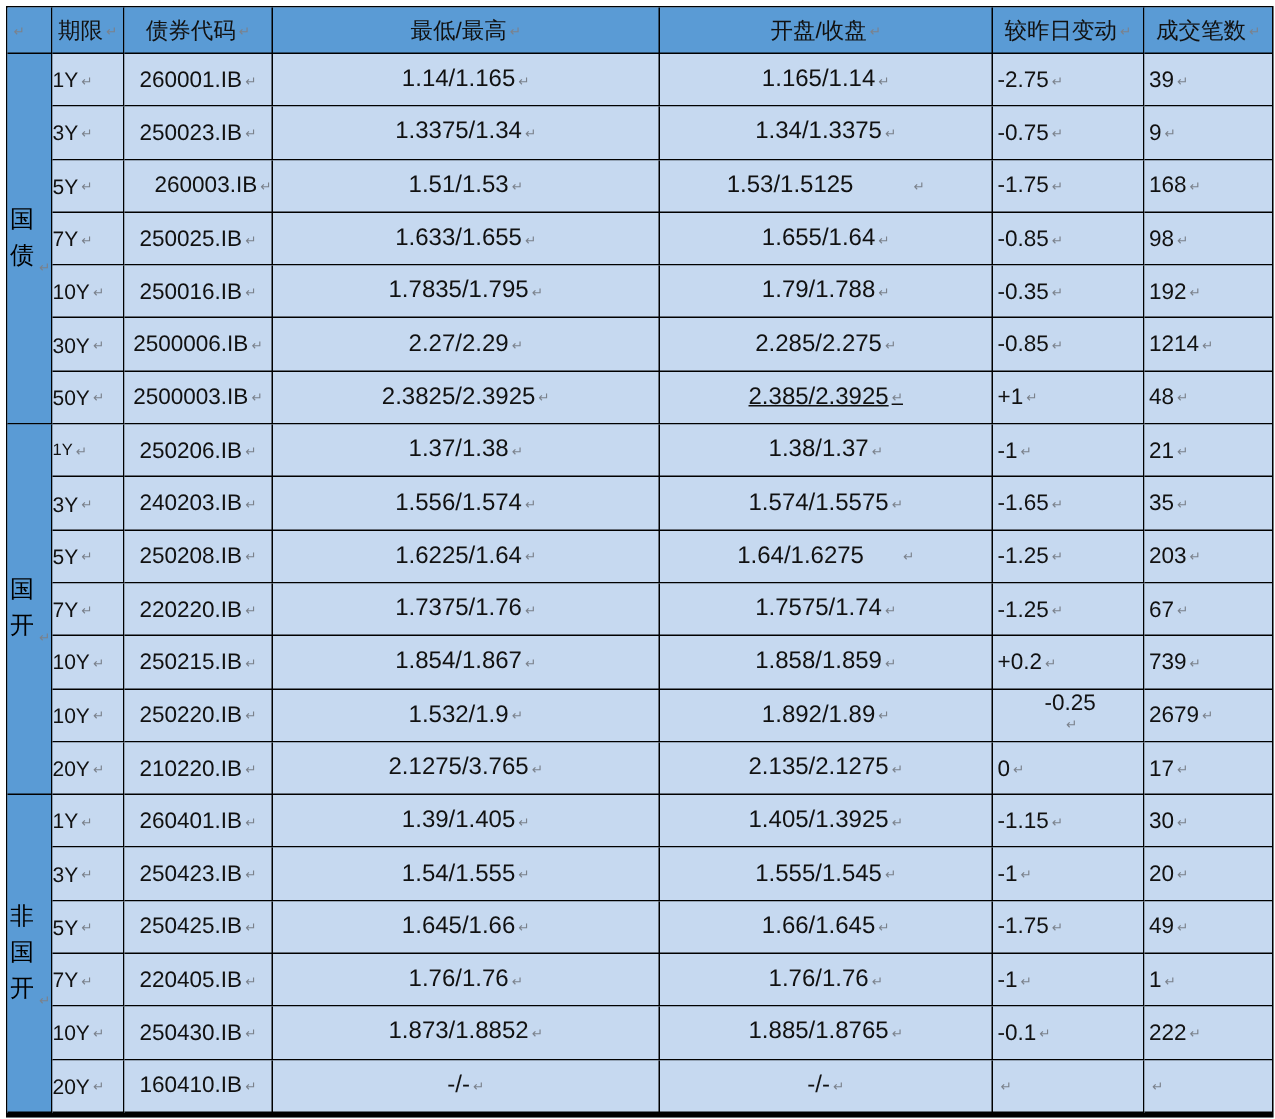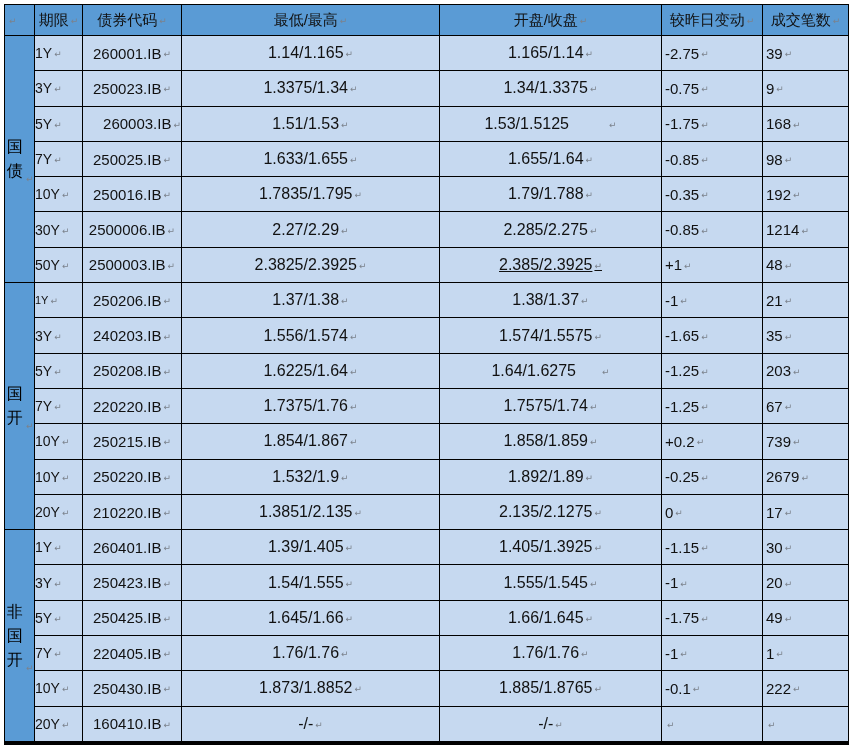--- a/index.html
+++ b/index.html
@@ -404,38 +404,38 @@
         <span class="mk">↵</span>
       </div>
       <div class="cell c-mid" style="grid-area: 14 / 4;">
         <span>1.532/1.9</span>
         <span class="mk">↵</span>
       </div>
       <div class="cell c-mid" style="grid-area: 14 / 5;">
         <span>1.892/1.89</span>
         <span class="mk">↵</span>
       </div>
-      <div class="cell c-change" style="grid-area: 14 / 6;">
+      <div class="cell c-change" style="grid-area: 14 / 6; flex-direction: column;">
         <span>-0.25</span>
         <span class="mk">↵</span>
       </div>
       <div class="cell c-count" style="grid-area: 14 / 7; border-right: none;">
         <span>2679</span>
         <span class="mk">↵</span>
       </div>
       <div class="cell left c-term" style="grid-area: 15 / 2;">
         <span>20Y</span>
         <span class="mk">↵</span>
       </div>
       <div class="cell c-code" style="grid-area: 15 / 3;">
         <span>210220.IB</span>
         <span class="mk">↵</span>
       </div>
       <div class="cell c-mid" style="grid-area: 15 / 4;">
-        <span>1.3851/2.135</span>
+        <span>2.1275/3.765</span>
         <span class="mk">↵</span>
       </div>
       <div class="cell c-mid" style="grid-area: 15 / 5;">
         <span>2.135/2.1275</span>
         <span class="mk">↵</span>
       </div>
       <div class="cell c-change" style="grid-area: 15 / 6;">
         <span>0</span>
         <span class="mk">↵</span>
       </div>

